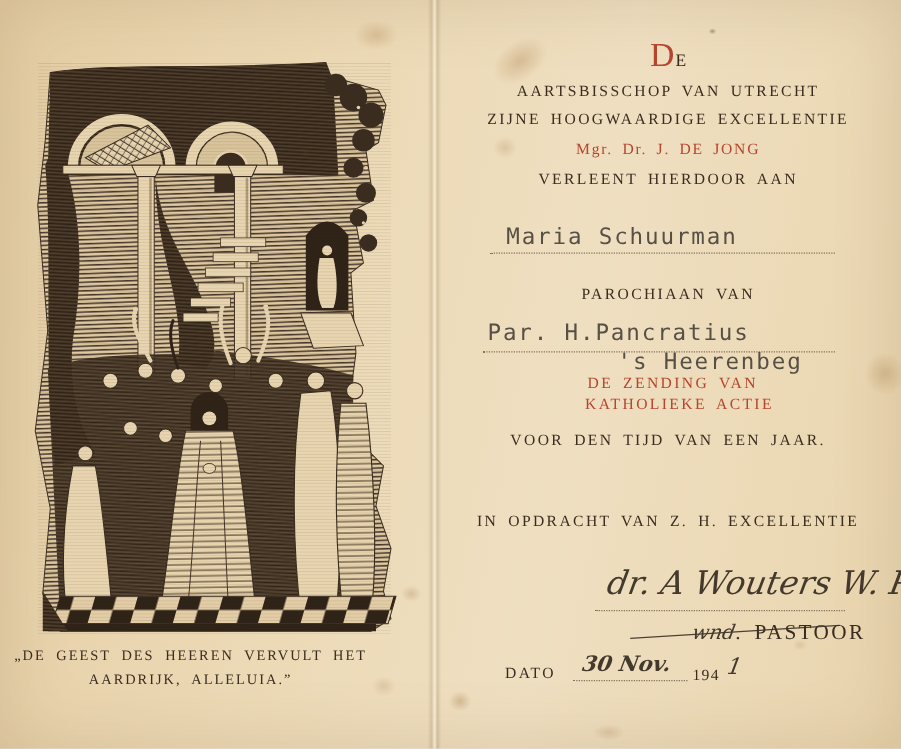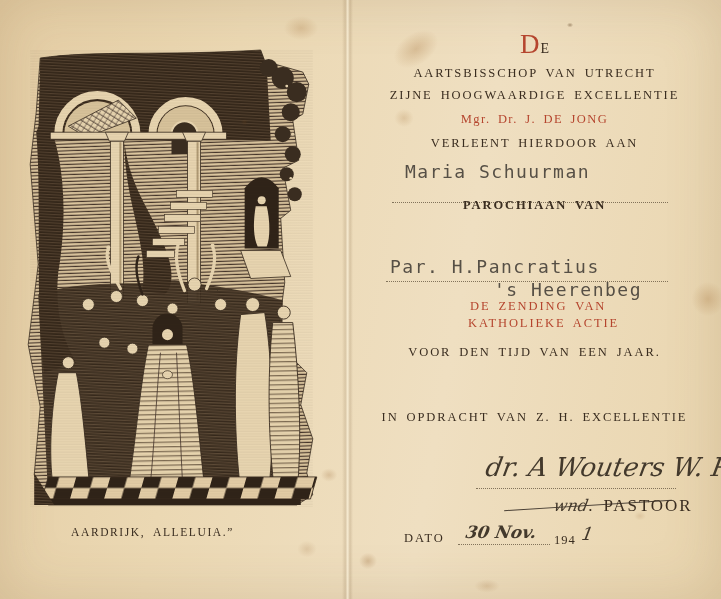--- a/index.html
+++ b/index.html
@@ -179,41 +179,42 @@
           <rect x="6" y="0" width="268" height="22" fill="url(#pc)" stroke="#3a2d20" stroke-width="0.8"></rect>
         </g>
         <rect x="14" y="456" width="262" height="6" fill="#2f2318"></rect>
         <polygon points="10,430 30,462 10,462" fill="url(#pd)"></polygon>
 
         <rect x="6" y="8" width="282" height="456" fill="url(#ptex)" opacity="0.16"></rect>
       </svg>
     </div>
 
     <div class="abs" style="left:0;top:519px;width:305px;">
+      <div class="lp-caps caption" style="text-align:center;">„DE GEEST DES HEEREN VERVULT HET</div>
       <div class="lp-caps caption" style="text-align:center;margin-top:7px;">AARDRIJK, ALLELUIA.”</div>
     </div>
   </div>
 
   <div id="fold"></div>
 
   <div class="abs" style="left:348px;top:0;width:373px;height:476px;">
 
     <div class="center-line" style="top:34px;">
       <span class="de-big">D</span><span class="de-small">E</span>
     </div>
 
     <div class="center-line lp-caps" style="top:66px;">AARTSBISSCHOP VAN UTRECHT</div>
     <div class="center-line lp-caps" style="top:88px;">ZIJNE HOOGWAARDIGE EXCELLENTIE</div>
     <div class="center-line lp-caps" style="top:136px;">VERLEENT HIERDOOR AAN</div>
     <div class="center-line lp-caps red" style="top:112px;letter-spacing:1.4px;">Mgr. Dr. J. DE JONG</div>
 
-    <div class="abs typed" style="left:47px;top:161px;padding-left:10px;">Maria Schuurman</div>
+    <div class="abs typed" style="left:47px;top:179px;padding-left:10px;">Maria Schuurman</div>
     <div class="dotline" style="left:44px;top:184px;width:276px;height:18px;"></div>
 
-    <div class="center-line lp-caps" style="top:198px;font-weight:bold;">PAROCHIAAN VAN</div>
+    <div class="center-line lp-caps" style="top:228px;">PAROCHIAAN VAN</div>
 
     <div class="abs typed" style="left:42px;top:256px;">Par. H.Pancratius</div>
     <div class="dotline" style="left:38px;top:263px;width:282px;height:18px;"></div>
     <div class="abs typed" style="left:146px;top:279px;">'s Heerenbeg</div>
 
     <div class="abs lp-caps red" style="left:122px;top:299px;">DE ZENDING VAN</div>
     <div class="abs lp-caps red" style="left:120px;top:316px;">KATHOLIEKE ACTIE</div>
 
     <div class="center-line lp-caps" style="top:345px;">VOOR DEN TIJD VAN EEN JAAR.</div>
 

